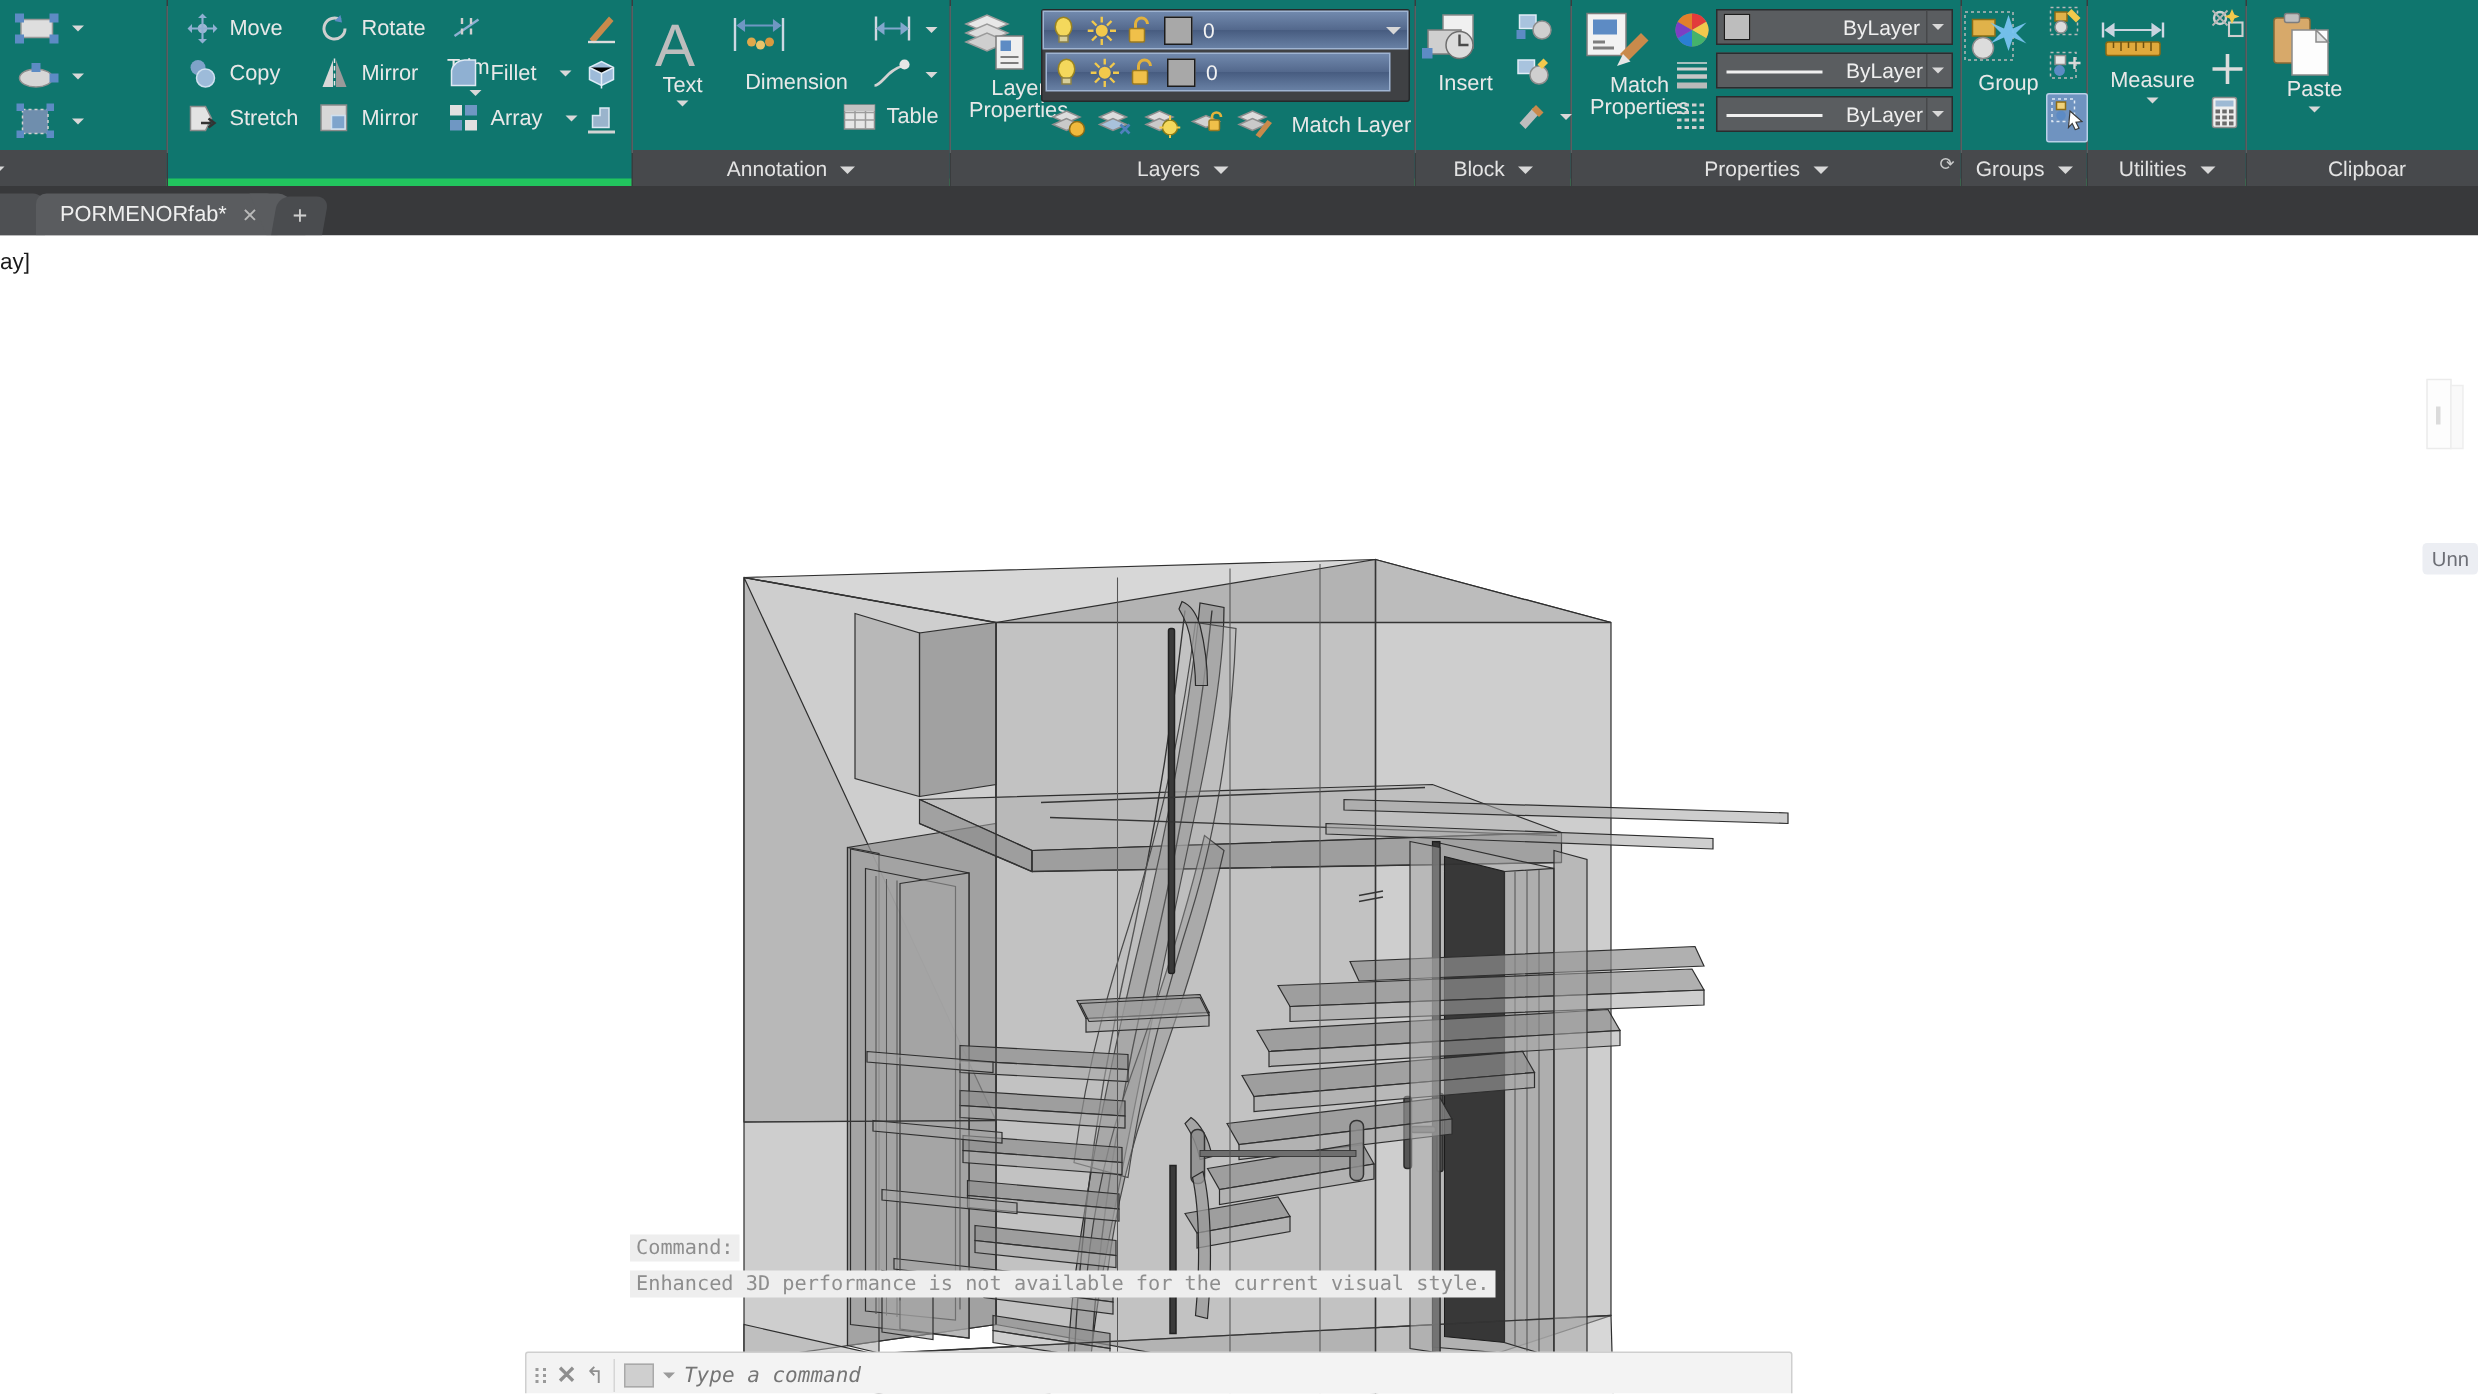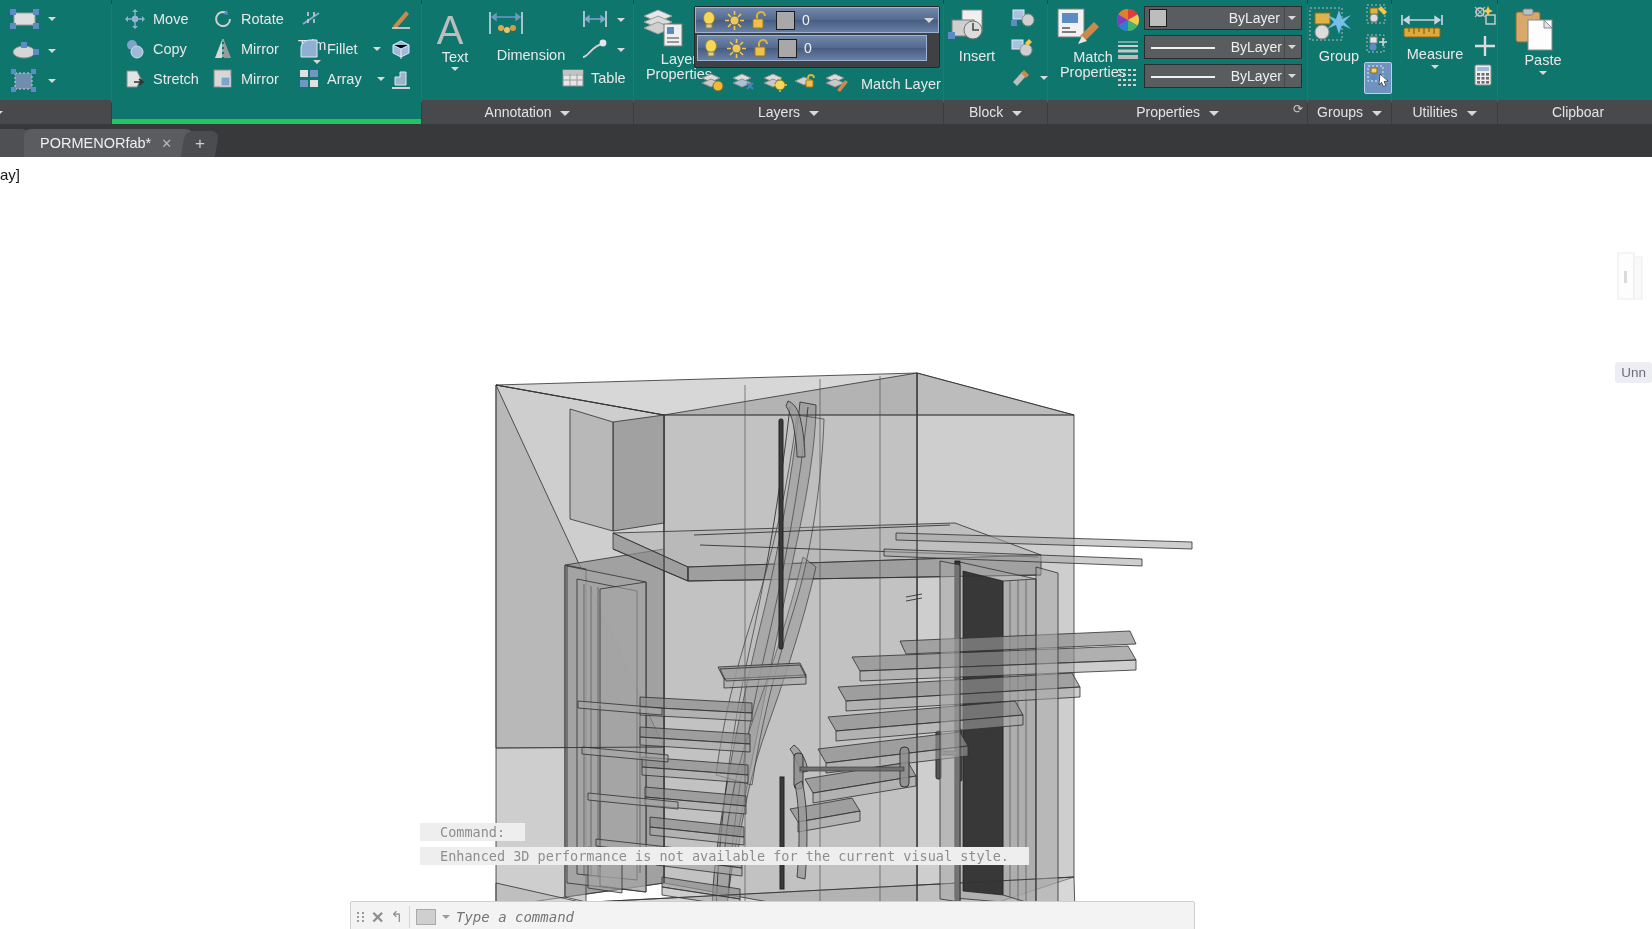--- a/index.html
+++ b/index.html
@@ -138,21 +138,21 @@
     position:absolute; left:0; top:9px; color:#1a1a1a; font-size:15px;
   }
 
   
   #cmd-history {
     position:absolute; left:420px; bottom:58px; width:620px;
     font-family:"DejaVu Sans Mono", monospace; font-size:13.5px;
   }
   .cmd-line {
     display:inline-block; background:#eeeeee; color:#8e8e8e;
-    padding:1px 20px; margin-bottom:6px; white-space:pre;
+    padding:1px 4px; margin-bottom:6px; white-space:pre;
   }
   #cmd-history .l2 { display:block; width:fit-content; }
 
   
   #cmd-bar {
     position:absolute; left:350px; bottom:-4px; width:845px; height:32px;
     background:#f3f3f3; border:1px solid #cfcfcf; border-radius:2px;
     display:flex; align-items:center; gap:6px; padding:0 6px;
   }
   .grip { width:8px; height:18px; display:grid; grid-template-columns:3px 3px; gap:2px; align-content:center; }

